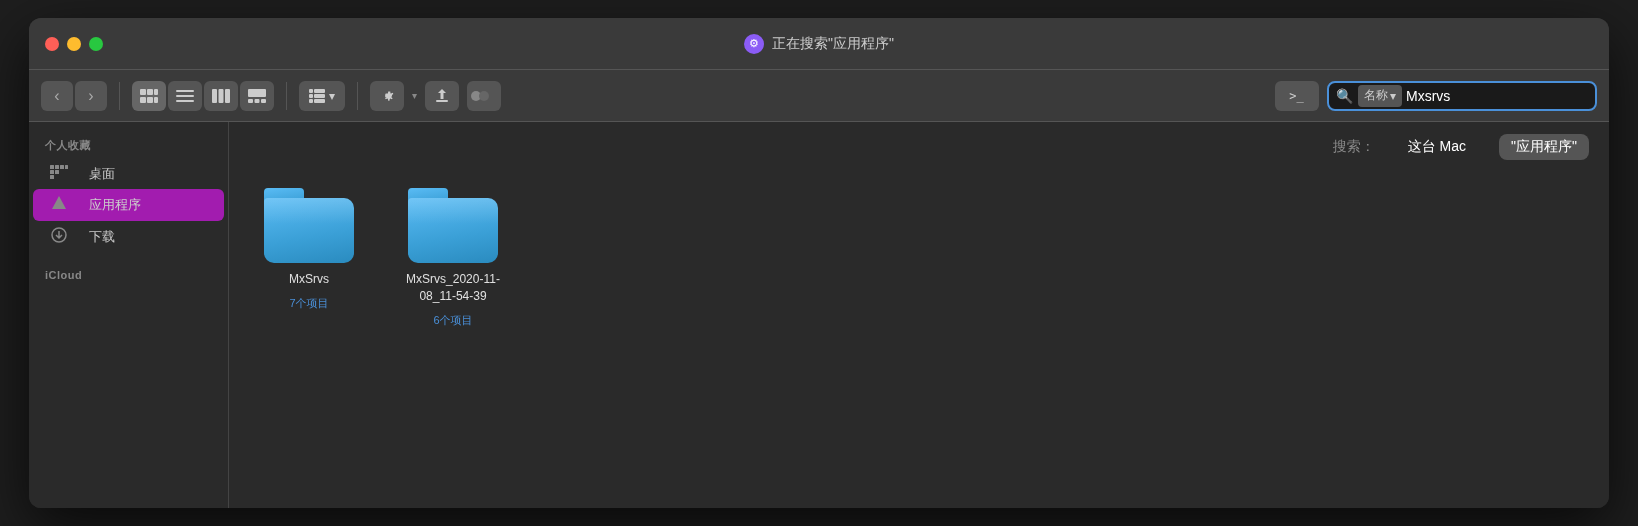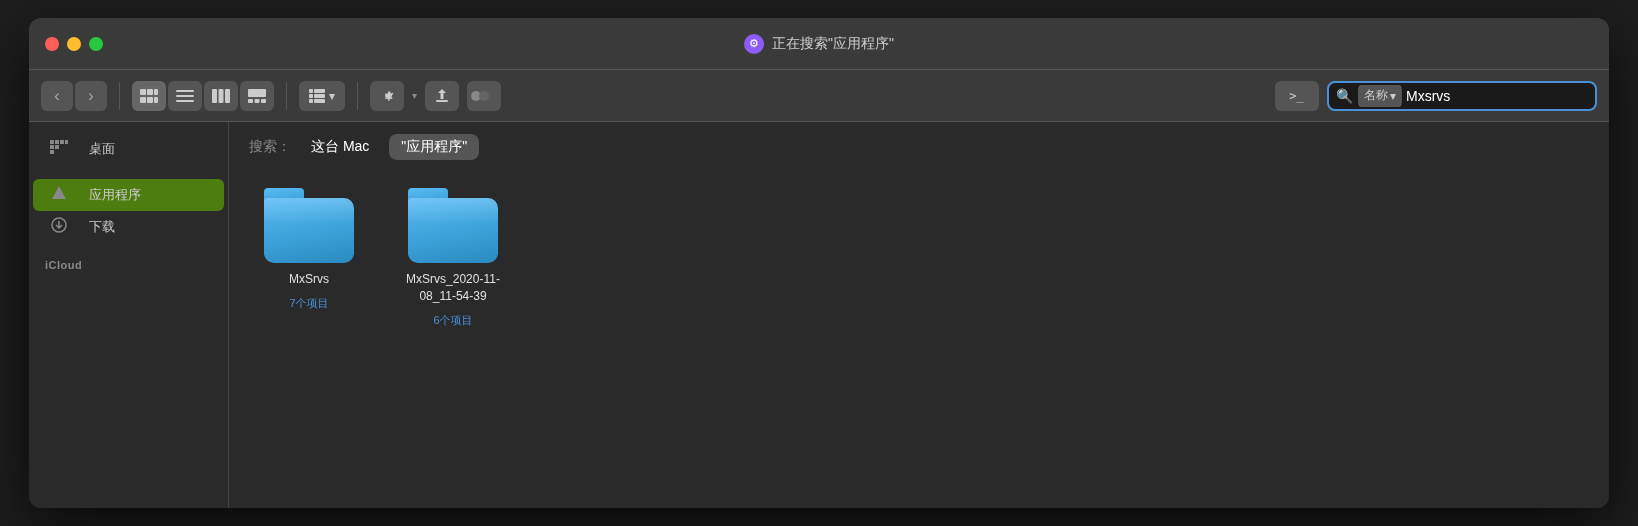--- a/index.html
+++ b/index.html
@@ -227,40 +227,41 @@
       display: flex;
       align-items: center;
       gap: 20px;
       padding: 6px 16px;
       cursor: pointer;
       border-radius: 6px;
       margin: 0 4px;
       color: #ccc;
       font-size: 13px;
     }
-    .sidebar-item.active { background: #4d7c0f; margin-top: 15px; }
+    .sidebar-item.active { background: #a21caf; }
     .sidebar-item-icon {
       font-size: 16px;
       width: 20px;
       text-align: center;
     }
     
     .file-area {
       flex: 1;
       background: #2a2a2a;
       padding: 12px 20px;
       overflow-y: auto;
     }
     .search-breadcrumb {
       display: flex;
       align-items: center;
-      gap: 10px;
+      gap: 23px;
       margin-bottom: 20px;
       color: #aaa;
       font-size: 14px;
+      justify-content: flex-end;
     }
     .search-label {
       color: #888;
     }
     .breadcrumb-item {
       color: #ffffff;
       cursor: pointer;
       padding: 4px 10px;
       border-radius: 4px;
     }
@@ -442,20 +443,21 @@
         <span>名称</span>
         <span>▾</span>
       </div>
       <input class="search-input-text" type="text" value="Mxsrvs" style="">
     </div>
   </div>
 
   <div class="main-content">
 
     <div class="sidebar">
+      <div class="sidebar-section-label">个人收藏</div>
       <div class="sidebar-item">
         <span class="sidebar-item-icon">
           <svg width="18" height="14" viewBox="0 0 18 14" fill="#888">
             <rect x="0" y="0" width="4" height="4" rx="0.5"></rect>
               <rect x="5" y="0" width="4" height="4" rx="0.5"></rect>
             <rect x="10" y="0" width="4" height="4" rx="0.5"></rect>
               <rect x="15" y="0" width="3" height="4" rx="0.5"></rect>
             <rect x="0" y="5" width="4" height="4" rx="0.5"></rect>
               <rect x="5" y="5" width="4" height="4" rx="0.5"></rect>
             <rect x="0" y="10" width="4" height="4" rx="0.5"></rect>

